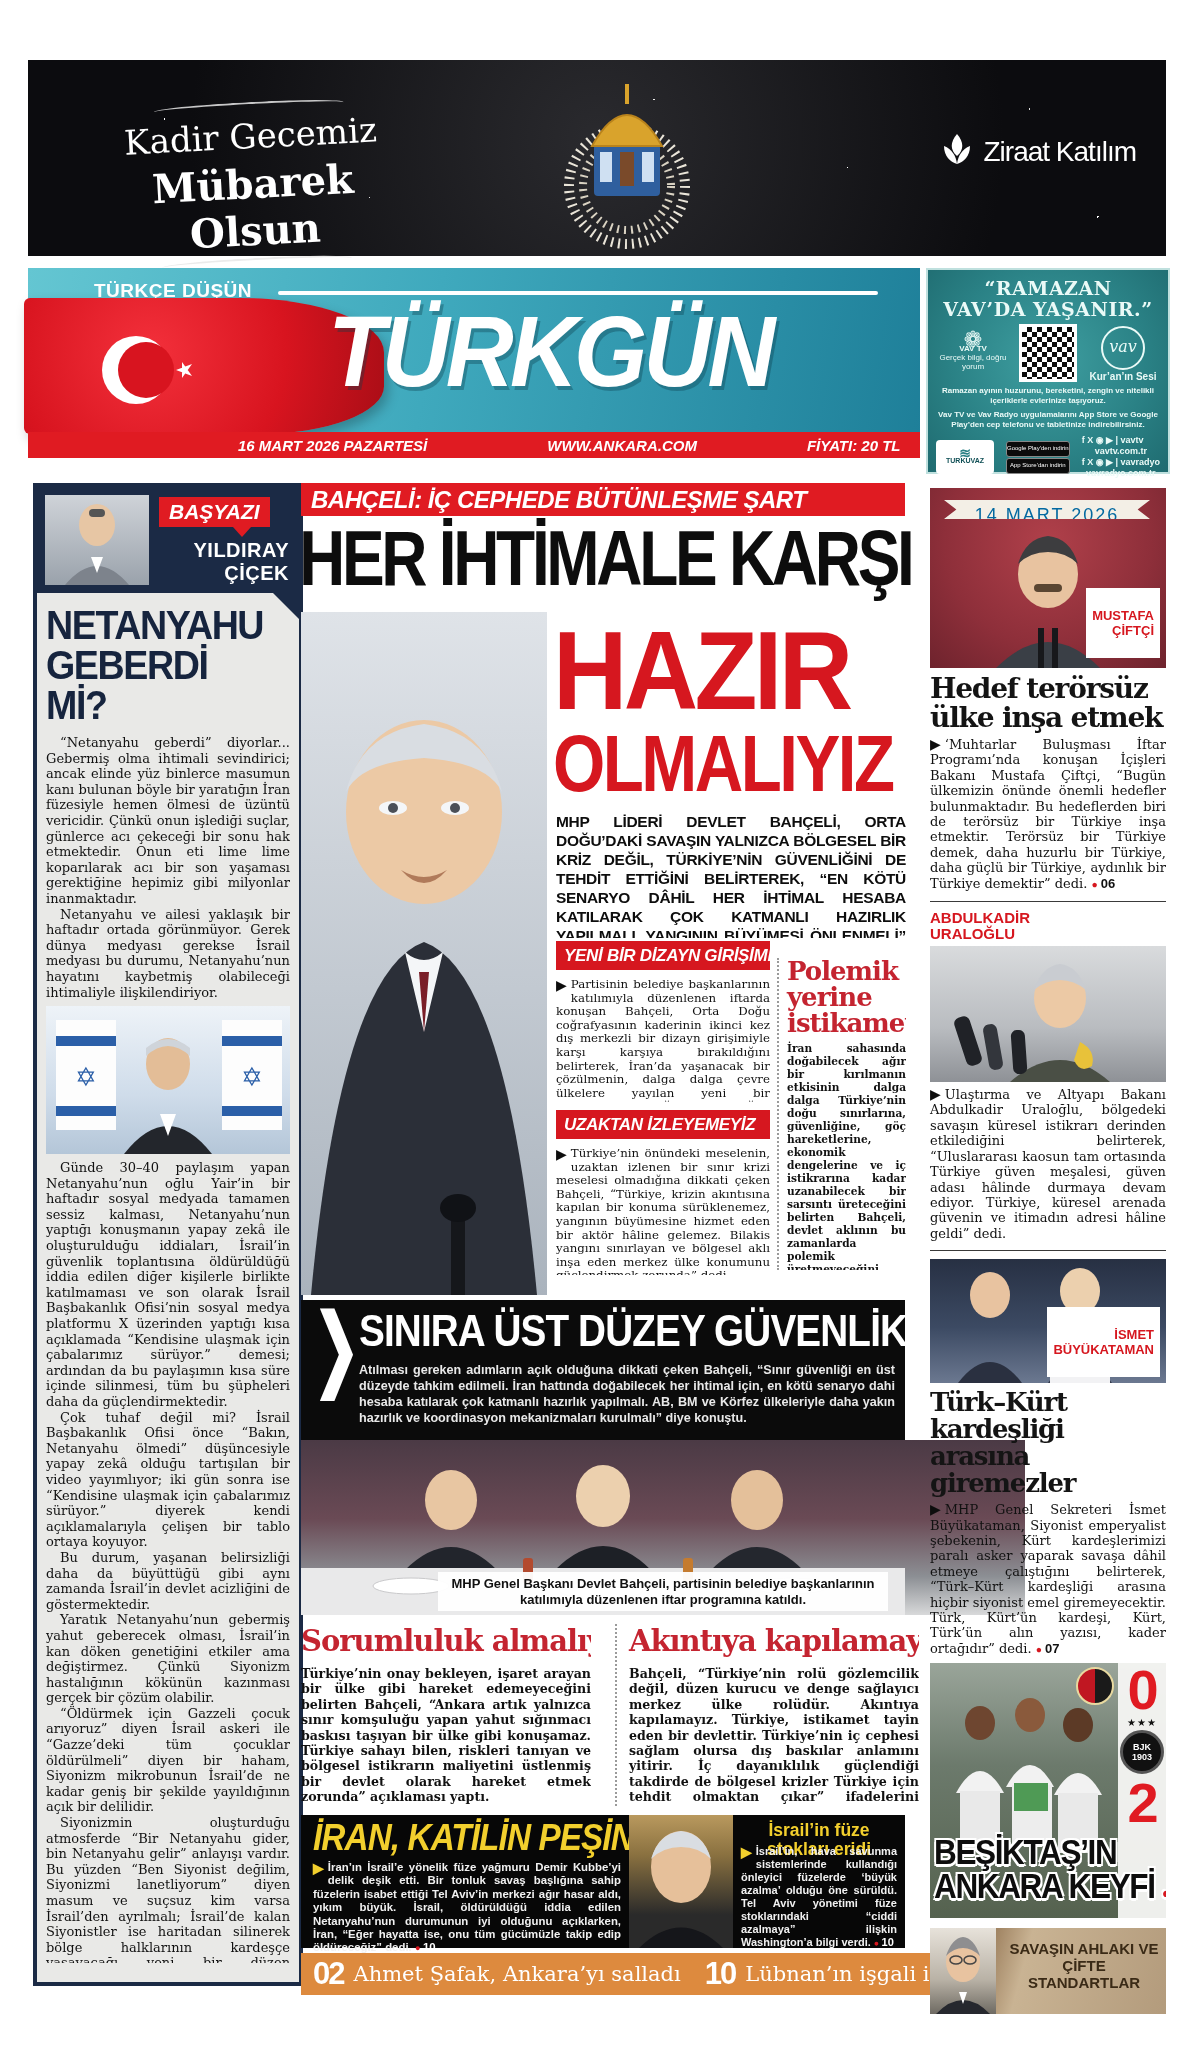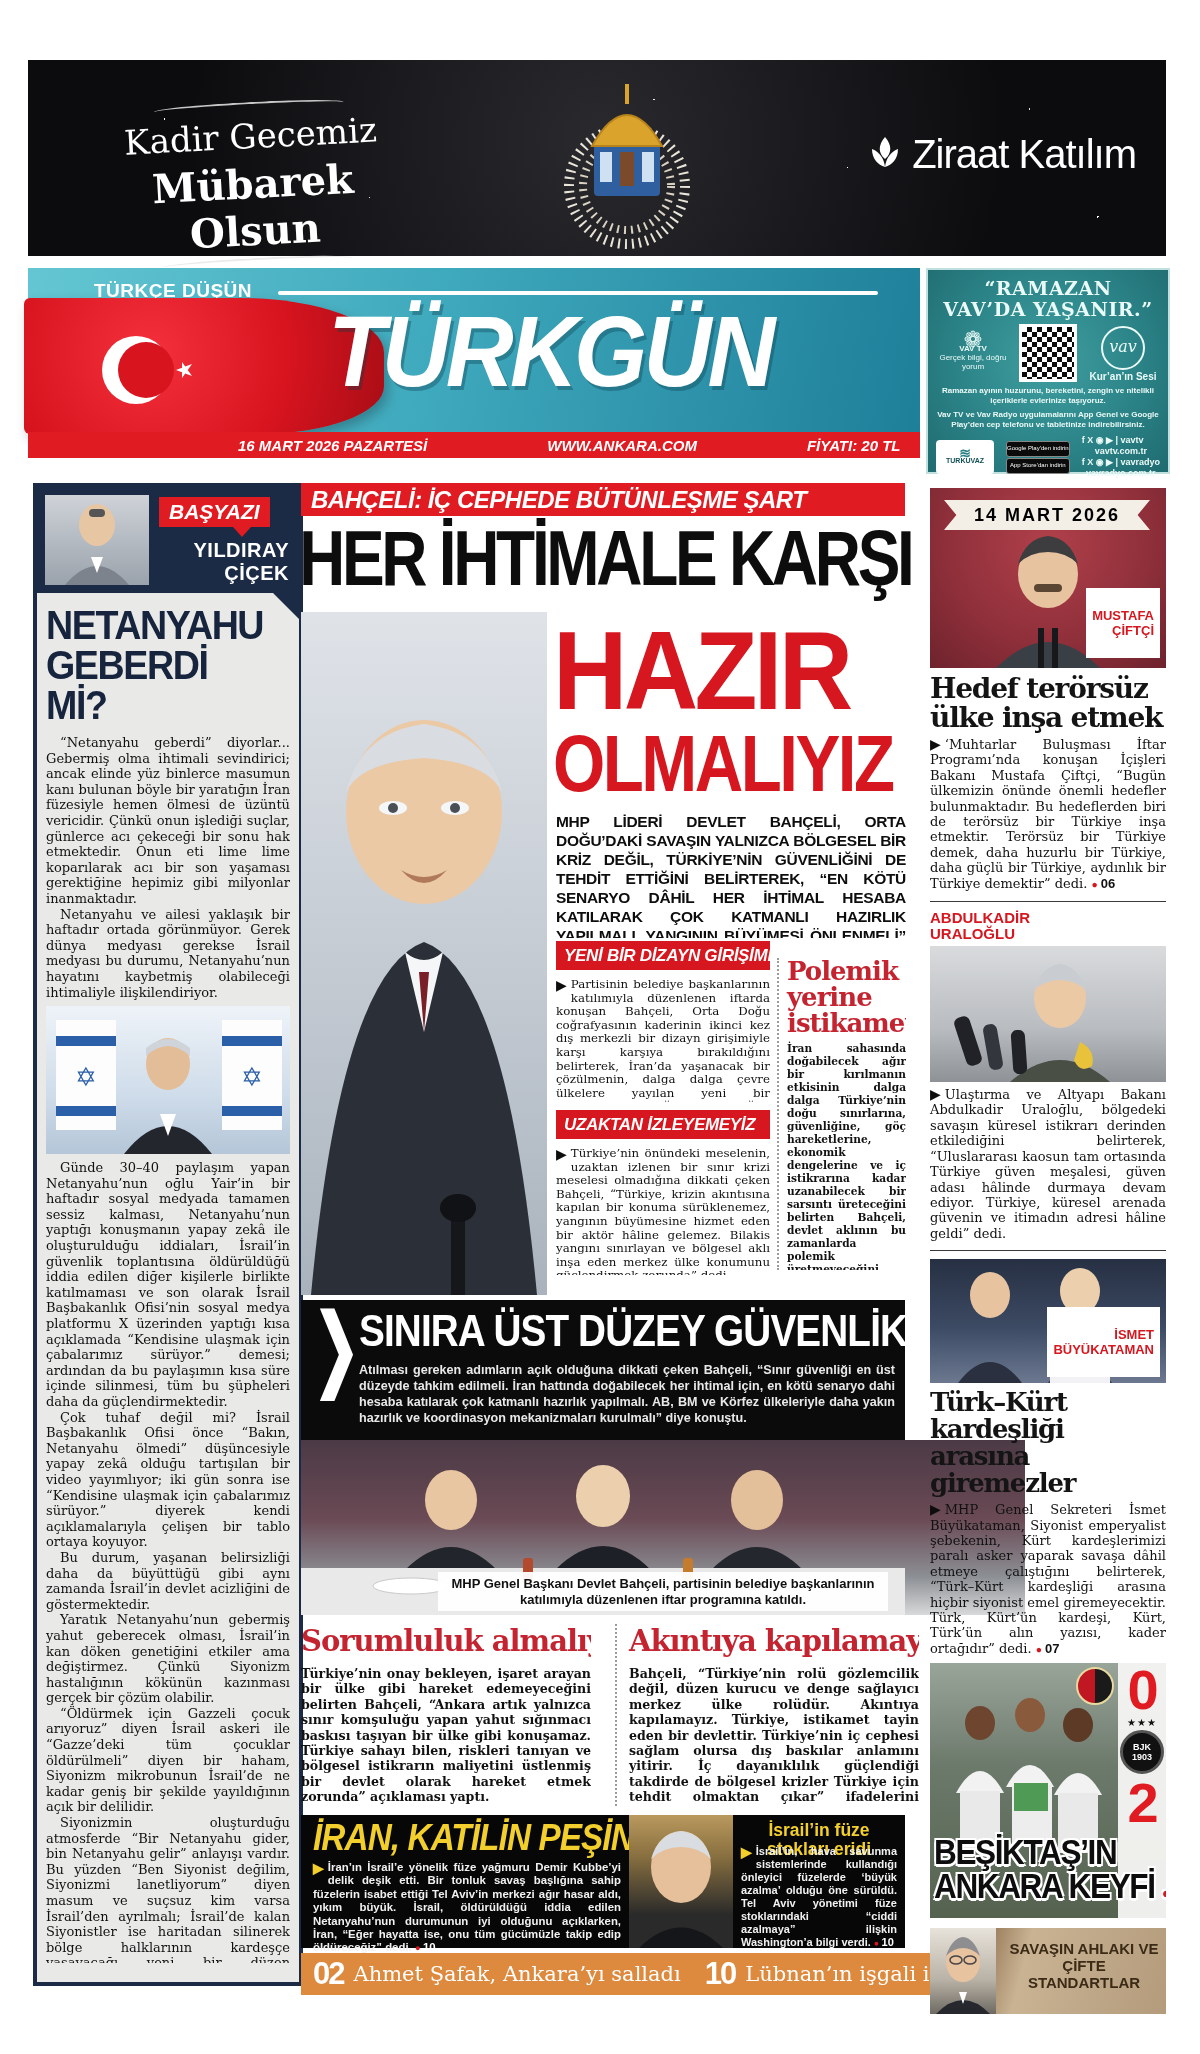--- a/index.html
+++ b/index.html
@@ -15,21 +15,21 @@
     radial-gradient(1px 1px at 72% 55%,#fff 50%,transparent 51%),
     radial-gradient(1.5px 1.5px at 88% 25%,#ddd 50%,transparent 51%),
     radial-gradient(2px 2px at 94% 80%,#fff 50%,transparent 51%),
     radial-gradient(circle at 50% 40%,#2a2a2e 0%,#0c0c0f 70%);}
   .ad-script{left:60px;top:38px;width:330px;color:#fff;text-align:center;transform:rotate(-3deg);}
   .ad-script .l1{font-family:"DejaVu Serif",serif;font-size:34px;}
   .ad-script .l2{font-family:"DejaVu Serif",serif;font-size:40px;font-weight:bold;margin-top:4px;}
   .flourish{height:8px;border-top:2px solid #e8e8e8;border-radius:50%;width:190px;margin:4px auto;opacity:.85;}
   .dome-wrap{left:504px;top:6px;width:190px;height:190px;}
   .ziraat{right:30px;top:72px;display:flex;align-items:center;gap:10px;color:#fff;}
-  .ziraat-text{font-size:40px;letter-spacing:-1px;}
+  .ziraat-text{font-size:28px;letter-spacing:-1px;}
 
   
   .masthead{left:28px;top:268px;width:892px;height:190px;background:linear-gradient(100deg,#64c6d2 0%,#3fa9bd 45%,#1e7f99 100%);}
   .slogan{left:66px;top:12px;color:#fff;font-weight:bold;font-size:19px;letter-spacing:.5px;}
   .slogan-line{left:250px;top:23px;width:600px;height:4px;background:#fff;border-radius:2px;}
   .flag{left:-4px;top:30px;width:360px;height:136px;background:radial-gradient(circle at 35% 40%,#f3303b 0%,#d8141f 55%,#a80d16 100%);border-radius:6px 40% 35% 6px;box-shadow:4px 6px 12px rgba(0,0,0,.25);}
   .logo-turkgun{left:300px;top:26px;color:#fff;font-size:100px;font-weight:800;font-style:italic;letter-spacing:-4px;transform:scaleX(.94);transform-origin:left;text-shadow:3px 4px 0 rgba(12,60,75,.35);}
   .mast-strip{left:0;bottom:0;width:100%;height:26px;background:#e01b22;color:#fff;display:flex;align-items:center;font-weight:bold;font-style:italic;font-size:15px;}
   .mast-strip span{white-space:nowrap;}
 
@@ -100,21 +100,21 @@
 
   
   .footer{left:301px;top:1953px;width:708px;height:42px;background:#dd8a3e;display:flex;align-items:center;gap:10px;padding:0 12px;box-sizing:border-box;color:#fff;}
   .foot-num{font-weight:800;font-size:31px;letter-spacing:-2px;}
   .foot-txt{font-family:"DejaVu Serif",serif;font-size:21px;white-space:nowrap;}
 
   
   .rail{left:930px;top:488px;width:236px;}
   .r-photo{position:relative;width:100%;overflow:hidden;}
   .r1-photo{height:180px;background:radial-gradient(circle at 50% 30%,#b0404a 0%,#8e2f3a 60%,#6e232d 100%);}
-  .ribbon{position:absolute;left:14px;top:12px;width:206px;height:30px;background:#f3efe6;color:#000000;font-weight:bold;font-size:18px;line-height:30px;text-align:center;letter-spacing:2px;clip-path:polygon(0 0,100% 0,94% 50%,100% 100%,0 100%,6% 50%);}
+  .ribbon{position:absolute;left:14px;top:12px;width:206px;height:19px;background:#f3efe6;color:#0369a1;font-weight:normal;font-size:18px;line-height:30px;text-align:center;letter-spacing:2px;clip-path:polygon(0 0,100% 0,94% 50%,100% 100%,0 100%,6% 50%);}
   .name-tag{position:absolute;right:6px;background:#fff;color:#d6171f;font-weight:800;font-size:13px;line-height:15px;text-align:right;padding:20px 6px;}
   .r-head{font-family:"DejaVu Serif",serif;font-weight:bold;color:#141414;font-size:28px;line-height:29px;letter-spacing:-1.2px;margin-top:6px;}
   .r-body{font-family:"DejaVu Serif",serif;font-size:13px;line-height:15.4px;margin-top:5px;text-align:justify;}
   .r-div{border-top:1px solid #3a3a3a;margin-top:9px;}
   .r-label{color:#d6171f;font-weight:800;font-size:15px;line-height:16px;margin-top:8px;}
   .r2-photo{height:136px;background:linear-gradient(180deg,#d9dbdd 0%,#b9bcc0 60%,#8e9196 100%);margin-top:4px;}
   .r3-photo{height:124px;background:linear-gradient(180deg,#273043 0%,#3c4a63 55%,#6b7890 100%);margin-top:8px;}
   .pgref{font-weight:800;font-family:"Liberation Sans",sans-serif;}
   .pgref::before{content:"● ";color:#d6171f;font-size:.8em;}
 
@@ -197,21 +197,21 @@
         <b>VAV TV</b>
         <div>Gerçek bilgi, doğru yorum</div>
       </div>
       <div class="qr"></div>
       <div class="vav-col">
         <div class="vav-logo-circle">vav</div>
         <div style="font-size:10px;font-weight:bold;margin-top:2px">Kur’an’ın Sesi</div>
       </div>
     </div>
     <div class="vav-small">Ramazan ayının huzurunu, bereketini, zengin ve nitelikli içeriklerle evlerinize taşıyoruz.</div>
-    <div class="vav-small">Vav TV ve Vav Radyo uygulamalarını App Genel ve Google Play’den cep telefonu ve tabletinize indirebilirsiniz.</div>
+    <div class="vav-small">Vav TV ve Vav Radyo uygulamalarını App Store ve Google Play’den cep telefonu ve tabletinize indirebilirsiniz.</div>
     <div class="vav-bottom">
       <div class="turkuvaz">
         <span style="color:#2a8185;font-size:14px">≋</span>
         <span>TURKUVAZ</span>
       </div>
       <div>
         <div class="badge">Google Play’den indirin</div>
         <div class="badge">App Store’dan indirin</div>
       </div>
       <div class="socials">

